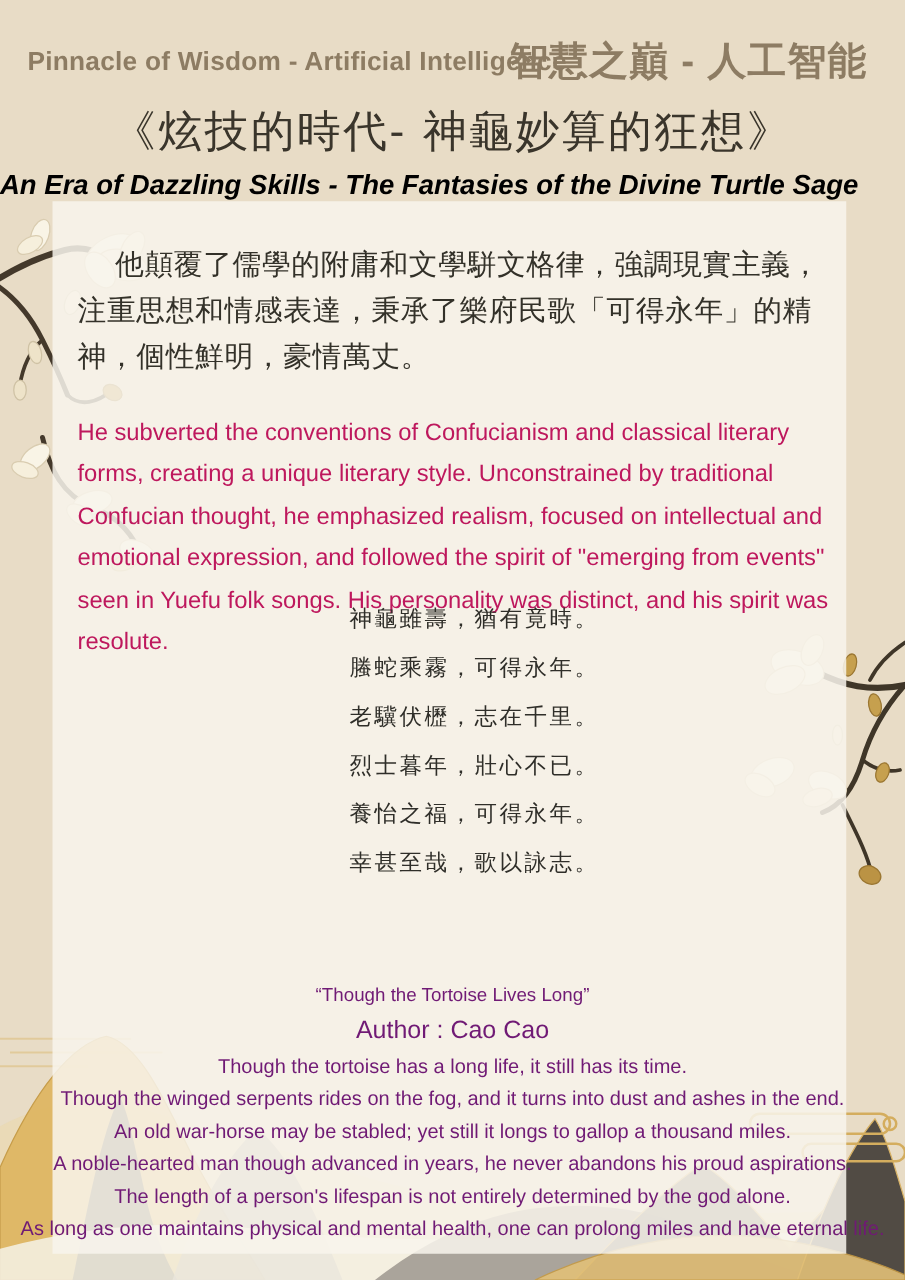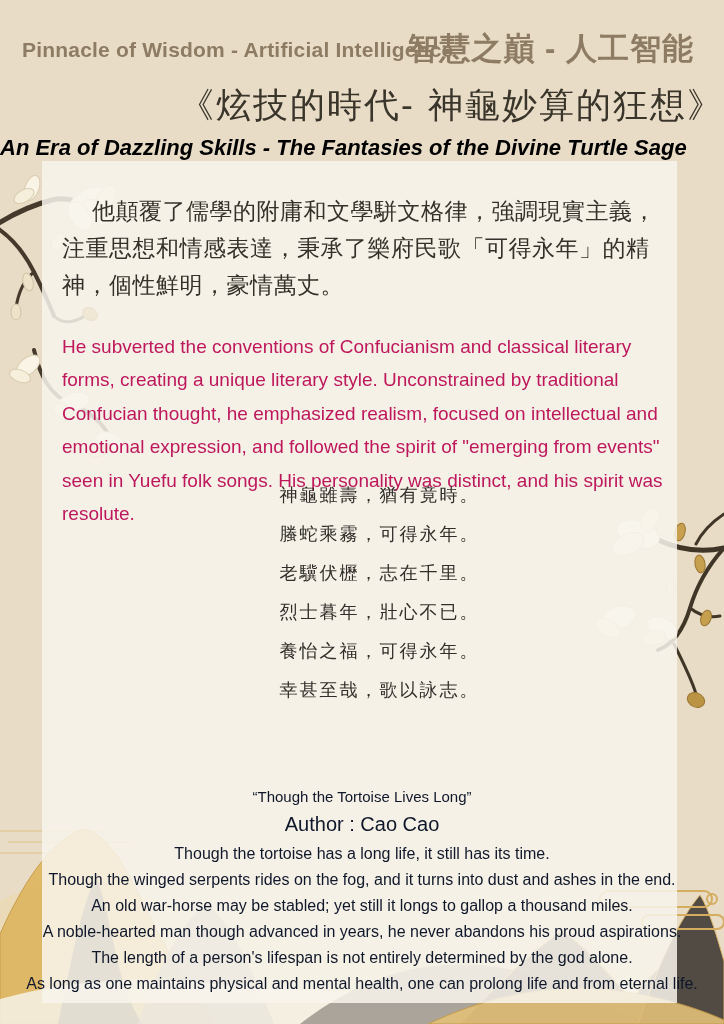--- a/index.html
+++ b/index.html
@@ -27,21 +27,21 @@
     position:absolute;left:22px;top:26px;
     font-size:21px;font-weight:600;color:#8d7c63;letter-spacing:.2px;
   }
   .header-zh{
     position:absolute;right:30px;top:16px;
     font-size:31px;font-weight:700;color:#8d7c63;letter-spacing:1px;
   }
   
   .main-title{
     position:absolute;left:0;top:70px;width:724px;
-    text-align:right;
+    text-align:center;
     font-family:"DejaVu Serif","Liberation Serif",serif;
     font-size:35px;color:#3a352b;letter-spacing:2px;
   }
   .subtitle{
     position:absolute;left:0;top:123px;width:724px;
     text-align:left;
     font-size:22px;font-weight:700;font-style:italic;color:#000000;
   }
   
   .intro-zh{
@@ -56,21 +56,21 @@
   
   .poem{
     position:absolute;left:0;top:464px;width:724px;
     text-align:center;color:#2f2e29;
   }
   .poem-title{font-size:22px;margin-bottom:15px;letter-spacing:1px;}
   .poem-line{font-size:18px;line-height:39px;letter-spacing:2px;padding-left:35px;}
   
   .translation{
     position:absolute;left:0;top:776px;width:724px;
-    text-align:center;color:#0f172a;
+    text-align:center;color:#701a75;
   }
   .trans-title{font-size:15px;line-height:18px;margin-bottom:9px;}
   .trans-author{font-size:20px;line-height:18px;margin-bottom:8px;}
   .trans-line{font-size:16px;line-height:26px;}
 </style>
 </head>
 <body>
 
 <div class="page">
 
@@ -198,17 +198,17 @@
     </div>
 
     <div class="translation">
       <div class="trans-title">“Though the Tortoise Lives Long”</div>
       <div class="trans-author">Author : Cao Cao</div>
       <div class="trans-line">Though the tortoise has a long life, it still has its time.</div>
       <div class="trans-line">Though the winged serpents rides on the fog, and it turns into dust and ashes in the end.</div>
       <div class="trans-line">An old war-horse may be stabled; yet still it longs to gallop a thousand miles.</div>
       <div class="trans-line">A noble-hearted man though advanced in years, he never abandons his proud aspirations.</div>
       <div class="trans-line">The length of a person's lifespan is not entirely determined by the god alone.</div>
-      <div class="trans-line">As long as one maintains physical and mental health, one can prolong life and from eternal life.</div>
+      <div class="trans-line">As long as one maintains physical and mental health, one can prolong miles and have eternal life.</div>
     </div>
   </div>
 
 </div>
 
 </body></html>

